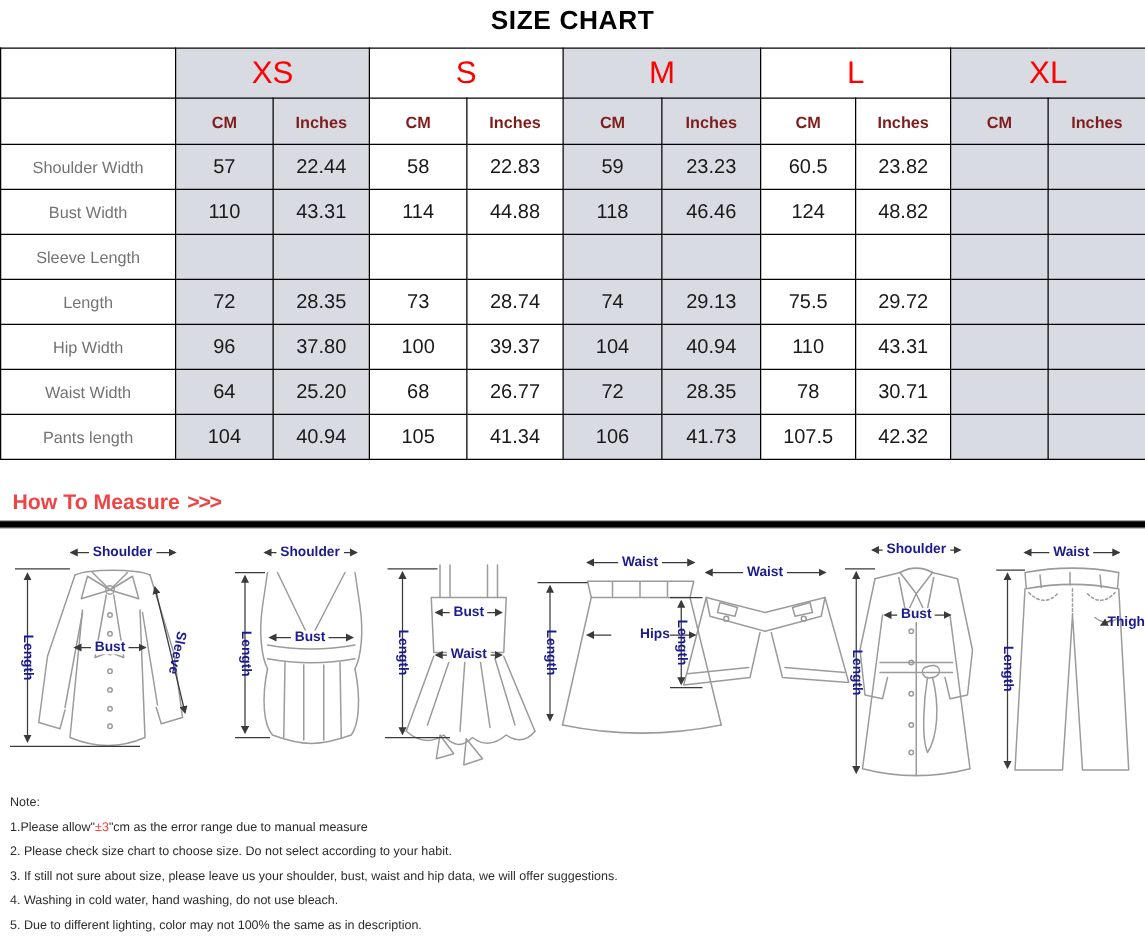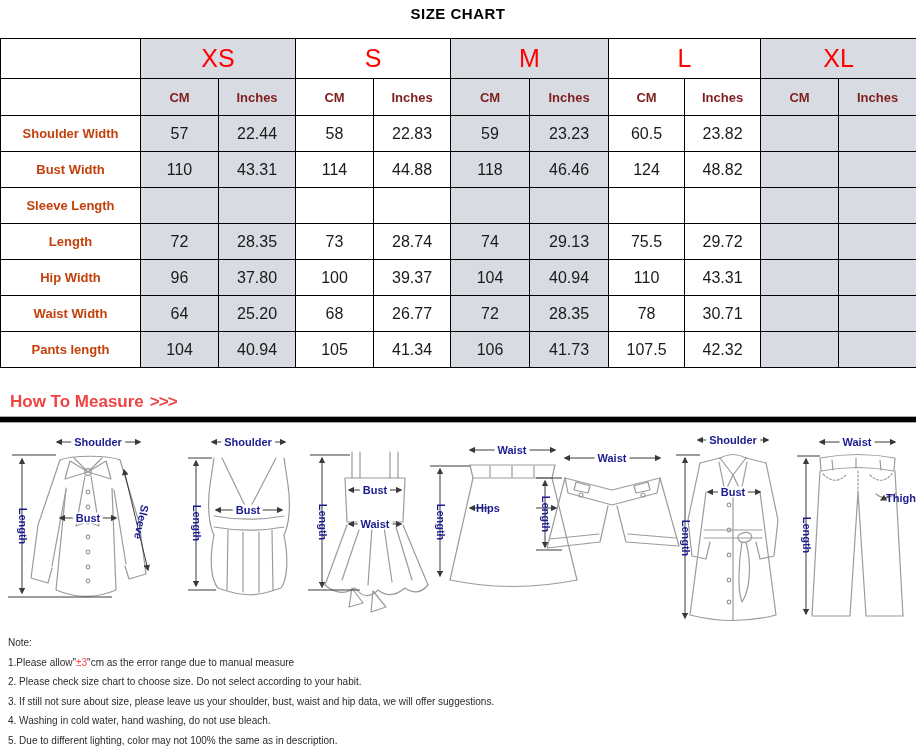--- a/index.html
+++ b/index.html
@@ -1,28 +1,28 @@
 <!DOCTYPE html>
 <html><head>
 <meta charset="utf-8">
 <style>
   * { margin:0; padding:0; box-sizing:border-box; }
   body { background:#fff; font-family:"Liberation Sans", sans-serif; }
   .page { position:relative; width:916px; height:752px; background:#fff; overflow:hidden; }
 
   .title { position:absolute; top:5px; left:0; width:916px; text-align:center;
-           font-size:15px; font-weight:bold; color:#000; letter-spacing:.5px; }
+           font-size:21px; font-weight:bold; color:#000; letter-spacing:.5px; }
 
   table.size-table { position:absolute; top:38px; left:0; width:916px;
                      border-collapse:collapse; table-layout:fixed; }
   table.size-table th, table.size-table td { border:1px solid #000; text-align:center; vertical-align:middle; background:#fff; }
   tr.size-row th { height:40px; font-size:25px; font-weight:500; color:#ff0000; }
   tr.unit-row th { height:37px; font-size:13px; font-weight:bold; color:#7f1d1d; }
   tr.data-row td { height:36px; font-size:16px; font-weight:normal; color:#1a1a1a; }
-  tr.data-row th.rowlabel { font-size:13px; font-weight:bold; color:#c2410c; background:#fff; }
+  tr.data-row th.rowlabel { font-size:13px; font-weight:normal; color:#737373; background:#fff; }
   .shade { background:#d8dbe2 !important; }
 
   .measure-head { position:absolute; top:392px; left:10px; font-size:17px; font-weight:bold;
                   color:#ef4444; white-space:nowrap; }
   .measure-head .arrows { letter-spacing:-1px; margin-left:6px; }
   .rule { position:absolute; top:416px; left:0; width:916px; height:7px;
           border-top:1px solid #a9a9a9; border-bottom:1px solid #a9a9a9; background:#000; background-clip:padding-box; }
 
   .figures { position:absolute; top:430px; left:0; width:916px; height:200px; }
   .figures svg { position:absolute; top:0; left:0; }
@@ -334,21 +334,21 @@
     <span class="mlabel bg" style="left:248px; top:12px;">Shoulder</span>
     <span class="mlabel vert" style="left:196px; top:93px;">Length</span>
     <span class="mlabel bg" style="left:248px; top:80px;">Bust</span>
 
     <span class="mlabel vert" style="left:322px; top:92px;">Length</span>
     <span class="mlabel bg" style="left:375px; top:60px;">Bust</span>
     <span class="mlabel bg" style="left:375px; top:94px;">Waist</span>
 
     <span class="mlabel bg" style="left:512px; top:20px;">Waist</span>
     <span class="mlabel vert" style="left:440px; top:92px;">Length</span>
-    <span class="mlabel" style="left:488px; top:78px;">Hips</span>
+    <span class="mlabel" style="left:524px; top:78px;">Hips</span>
 
     <span class="mlabel bg" style="left:612px; top:28px;">Waist</span>
     <span class="mlabel vert" style="left:545px; top:84px;">Length</span>
 
     <span class="mlabel bg" style="left:733px; top:10px;">Shoulder</span>
     <span class="mlabel vert" style="left:685px; top:108px;">Length</span>
     <span class="mlabel bg" style="left:733px; top:62px;">Bust</span>
 
     <span class="mlabel bg" style="left:857px; top:12px;">Waist</span>
     <span class="mlabel vert" style="left:806px; top:105px;">Length</span>

